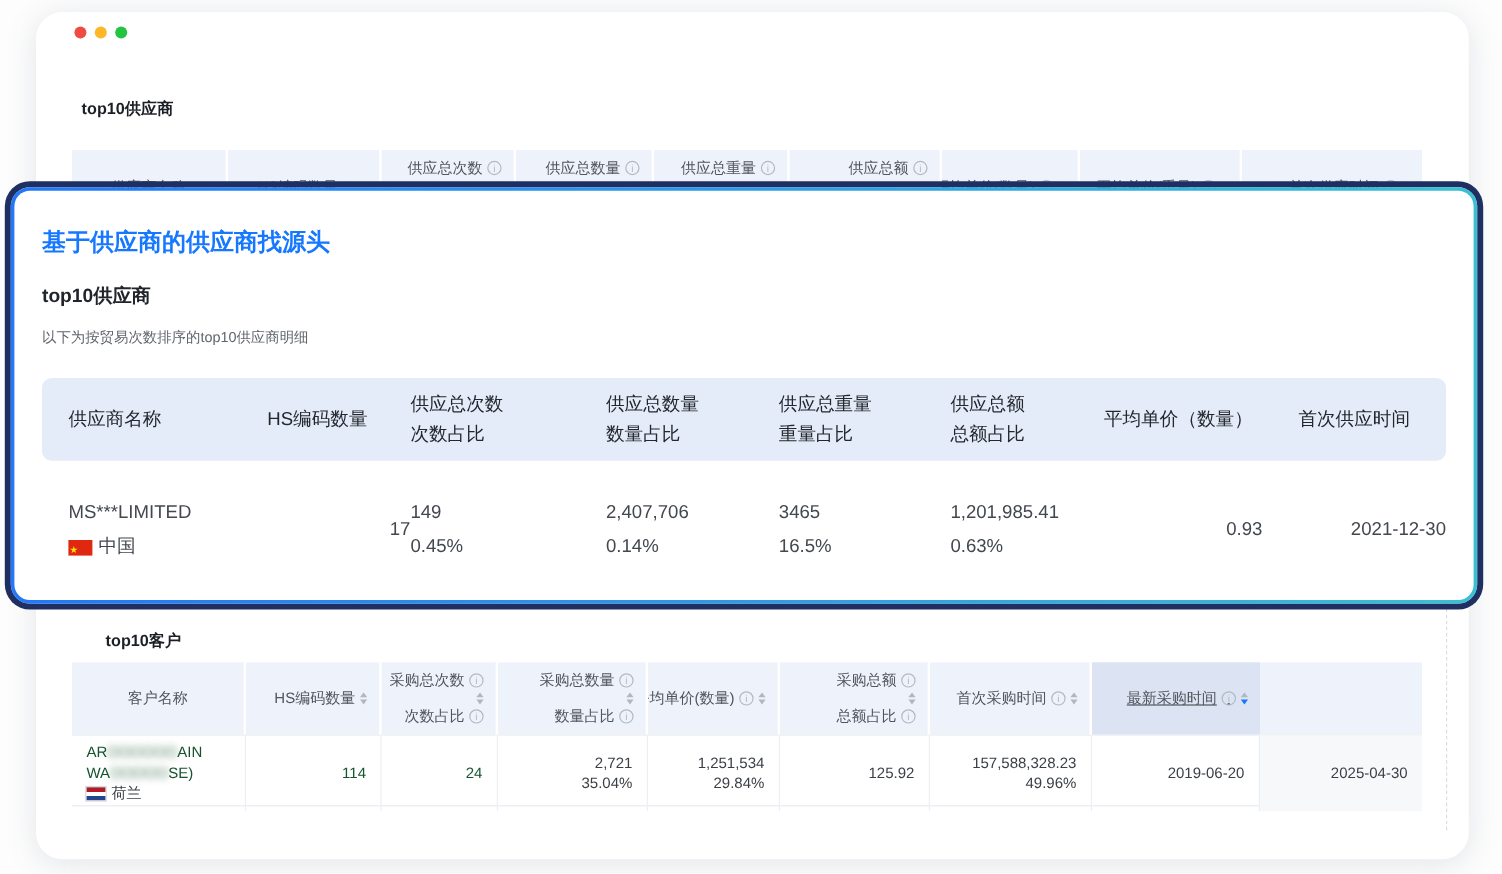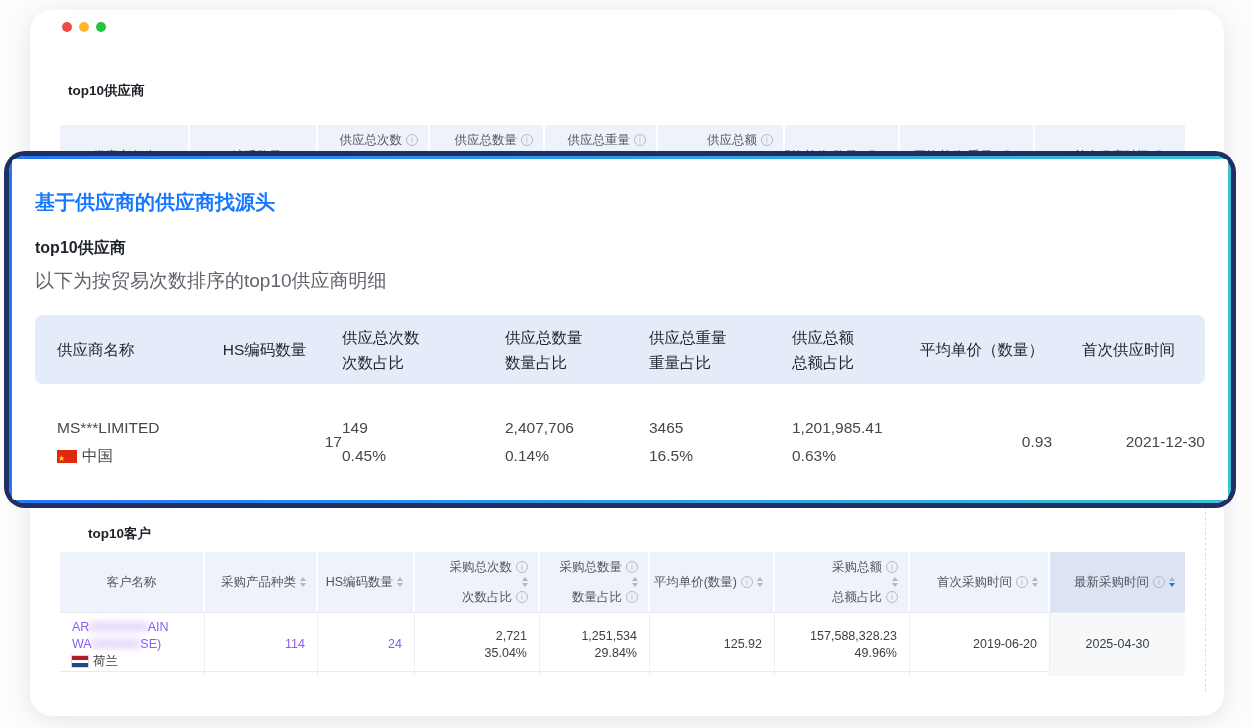--- a/index.html
+++ b/index.html
@@ -14,43 +14,43 @@
   .dot { width:10px; height:10px; border-radius:50%; display:inline-block; }
 
   .sec-heading { position:absolute; font-size:13.5px; font-weight:bold; color:#1c2026; }
   .h-sup { left:38px; top:72px; }
   .h-cust { left:30px; top:515px;margin-left:28px; }
 
   
   .thead { display:grid; background:#eef2fa; }
   .hc { position:relative; display:flex; flex-direction:column; justify-content:center;
     font-size:12.5px; color:#51565e; border-right:2px solid #fff; padding:5px 10px; overflow:hidden; }
-  .hc:last-child { border-right:none; }
+  .hc:last-child { border-right:none;text-decoration:underline; }
   .hc.left { align-items:center; }
   .hc.right { align-items:flex-end; }
   .hc .hline { display:flex; align-items:center; gap:4px; line-height:16px; white-space:nowrap; }
   .hc.stack { justify-content:space-between; padding-top:7px; padding-bottom:7px; }
   .hc.hl { background:#dce4f3; }
 
   .info { width:12px; height:12px; border:1px solid #b3bac4; border-radius:50%;
     display:inline-flex; align-items:center; justify-content:center; flex:none; color:#b3bac4; }
   .info::after { content:"i"; font-size:8.5px; line-height:1; }
   .sorter { display:inline-flex; flex-direction:column; gap:2px; align-items:center; }
   .sorter .cu { width:0; height:0; border:3.5px solid transparent; border-top:none; border-bottom:4.5px solid #b0b7c3; }
   .sorter .cd { width:0; height:0; border:3.5px solid transparent; border-bottom:none; border-top:4.5px solid #b0b7c3; }
   .sorter.desc .cd { border-top-color:#1677ff; }
 
   .trow { display:grid; background:#fff; border-bottom:1px solid #e8ebf1; }
   .tc { display:flex; flex-direction:column; justify-content:center; align-items:flex-end;
     font-size:12.5px; color:#3b4046; border-right:1px solid #eceff4; padding:6px 12px;
     line-height:17px; white-space:nowrap; }
   .tc:last-child { border-right:none; }
   .tc.left { align-items:flex-start; }
-  .tc.hl { background:#f7f8fa;align-items:center; }
-  .link { color:#8b5cf6; }
+  .tc.hl { background:#f7f8fa; }
+  .link { color:#14532d; }
   .blurtxt { filter:blur(3px); opacity:.75; }
 
   .bg-table { position:absolute; left:30px; top:115px; width:1125px; }
   .bg-table .thead { height:62px; }
   .cust-table { position:absolute; left:30px; top:542px; width:1125px; }
   .cust-table .thead { height:60px; }
   .cust-table .trow { height:60px; border-top:1px solid #e8ebf1; }
   .dash-line { position:absolute; left:1175px; top:482px; height:200px; border-left:1px dashed #d9dde4; }
 
   
@@ -59,25 +59,25 @@
   .flag-nl { width:16px; height:11px; display:inline-block; flex:none;
     background:linear-gradient(180deg,#ae1c28 0 33%,#fff 33% 66%,#21468b 66% 100%);
     outline:1px solid #d8d8d8; }
   .country-line { display:flex; align-items:center; gap:5px; }
 
   
   .panel { position:absolute; left:9px; top:156px; width:1222px; height:347px;
     border-radius:16px; padding:3px; z-index:10;
     background:linear-gradient(90deg,#2377f8,#3ac0d2);
     box-shadow:0 0 0 5px #1f2f61; }
-  .panel-inner { width:100%; height:100%; background:#fff; border-radius:3px;
+  .panel-inner { width:100%; height:100%; background:#fff; border-radius:13px;
     padding:30px 0 0 23px; overflow:hidden; }
   .panel-title { font-size:20px; font-weight:bold; color:#1677ff; line-height:26px; }
   .panel-heading { margin-top:22px; font-size:16px; font-weight:bold; color:#20242b; line-height:22px; }
-  .panel-desc { margin-top:12px; font-size:19px; color:#60656c; line-height:20px; }
+  .panel-desc { margin-top:12px; font-size:12px; color:#60656c; line-height:20px; }
   .band { margin-top:24px; width:1170px; height:69px; background:#e5ecf9; border-radius:8px;
     display:grid; padding-left:22px; align-items:center; }
   .bc { display:flex; flex-direction:column; justify-content:center; gap:4px;
     font-size:15.5px; color:#23272e; font-weight:500; line-height:21px; white-space:nowrap; }
   .bc.center { align-items:center; }
   .prow { width:1170px; display:grid; padding-left:22px; margin-top:33px; }
   .pc { display:flex; flex-direction:column; gap:6px; font-size:15.5px; color:#43484f;
     line-height:22px; white-space:nowrap; }
   .pc.center { align-items:flex-end; justify-content:center; }
 </style>
@@ -205,29 +205,20 @@
 
     <div class="cust-table">
       <div class="thead" style="grid-template-columns:145px 113px 97px 125px 110px 125px 135px 140px 135px">
         <div class="hc left">
           <span class="hline">
               <span>客户名称</span>
             </span>
         </div>
         <div class="hc right">
           <span class="hline">
-              <span>采购产品种类</span>
-            <span class="sorter">
-                <i class="cu"></i>
-                <i class="cd"></i>
-              </span>
-            </span>
-        </div>
-        <div class="hc right">
-          <span class="hline">
               <span>HS编码数量</span>
             <span class="sorter">
                 <i class="cu"></i>
                 <i class="cd"></i>
               </span>
             </span>
         </div>
         <div class="hc stack right">
           <span class="hline">
               <span>采购总次数</span>

